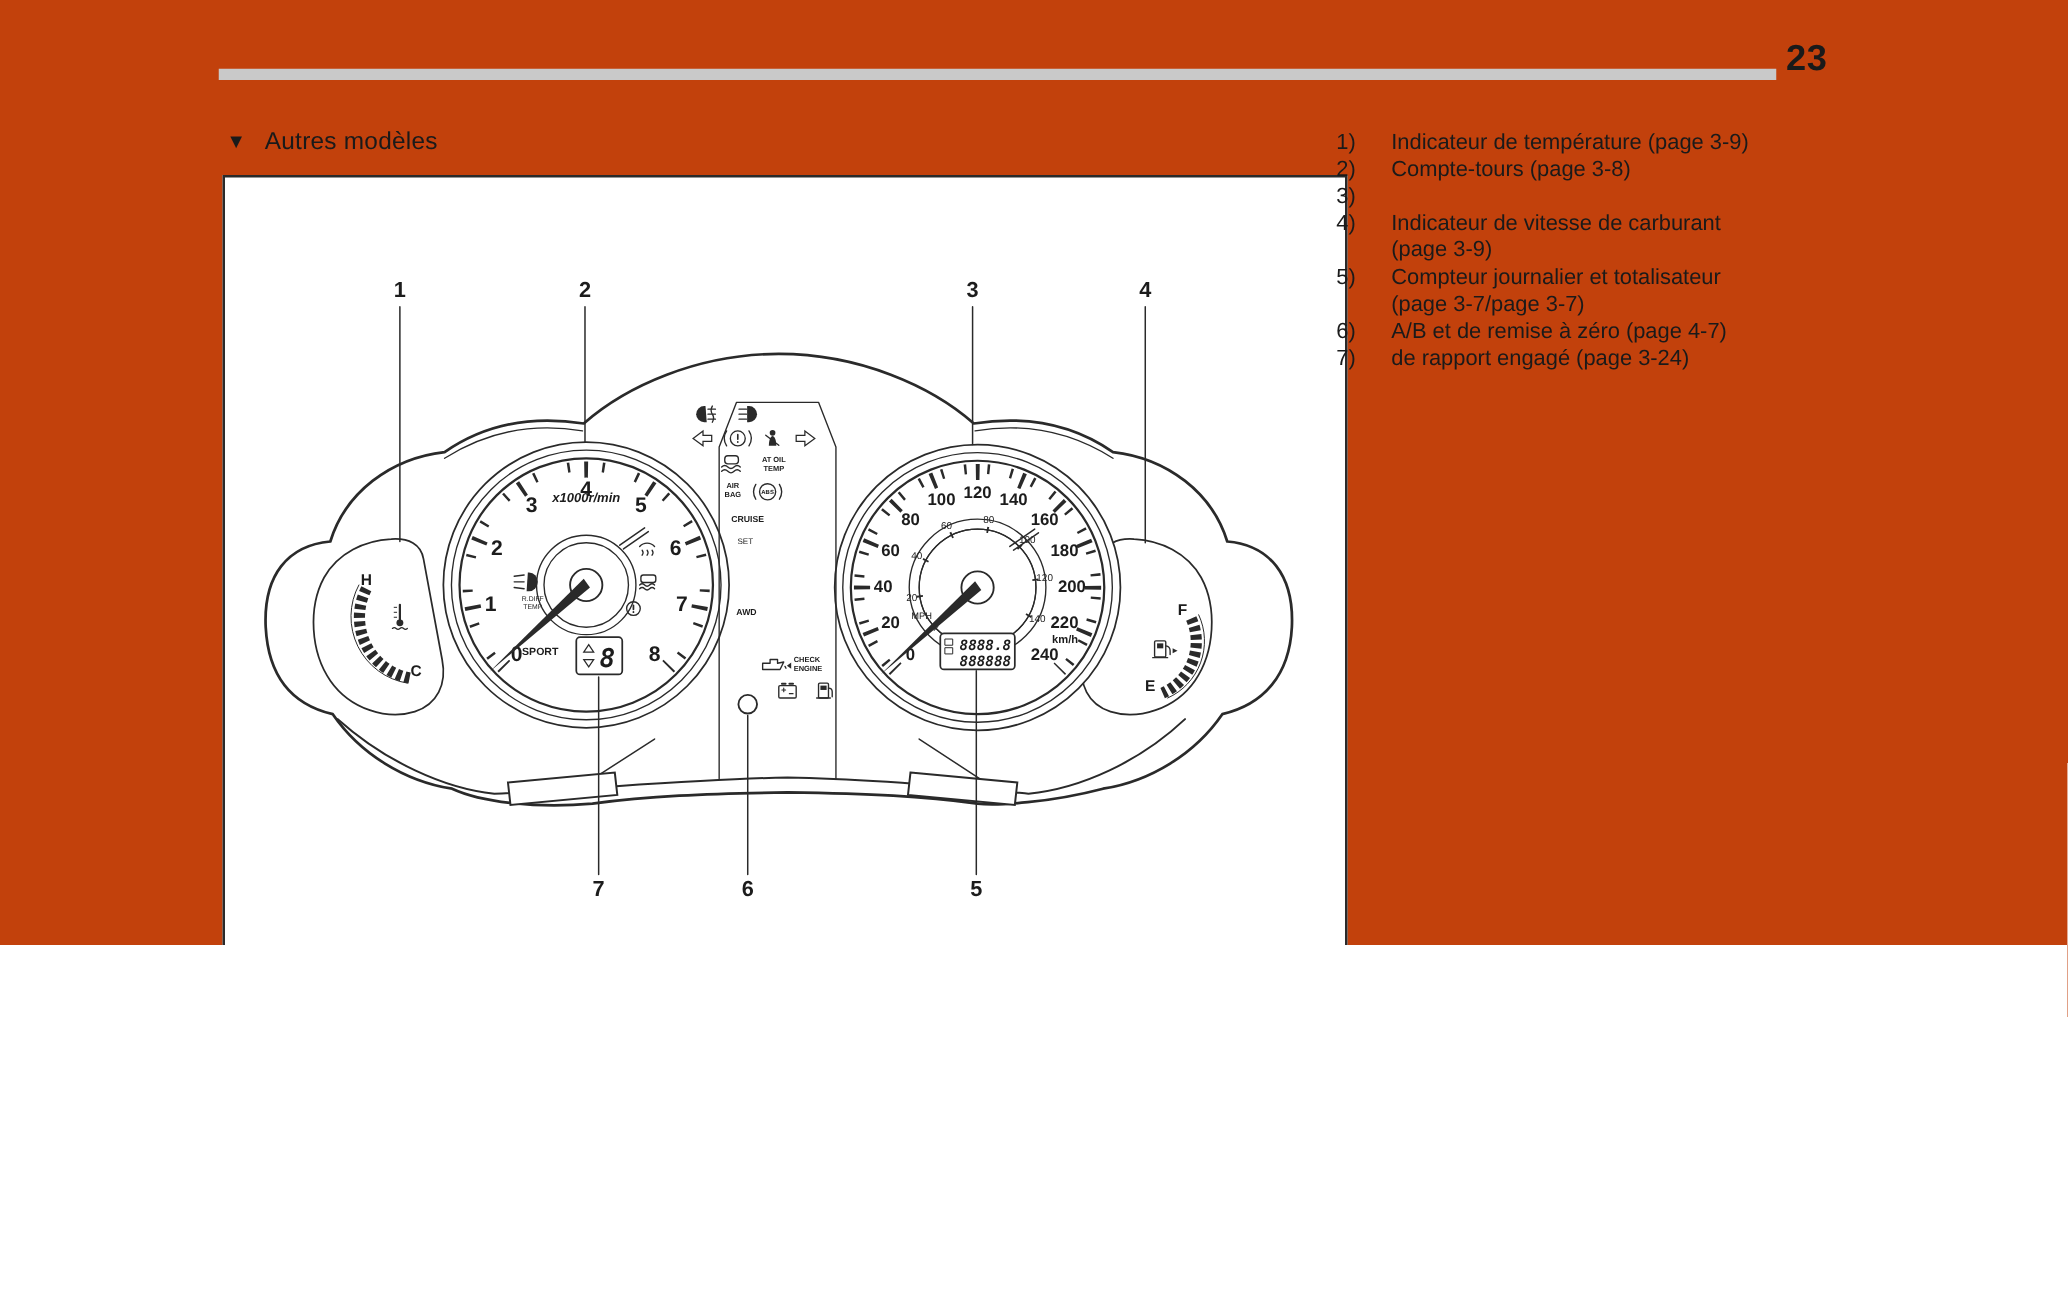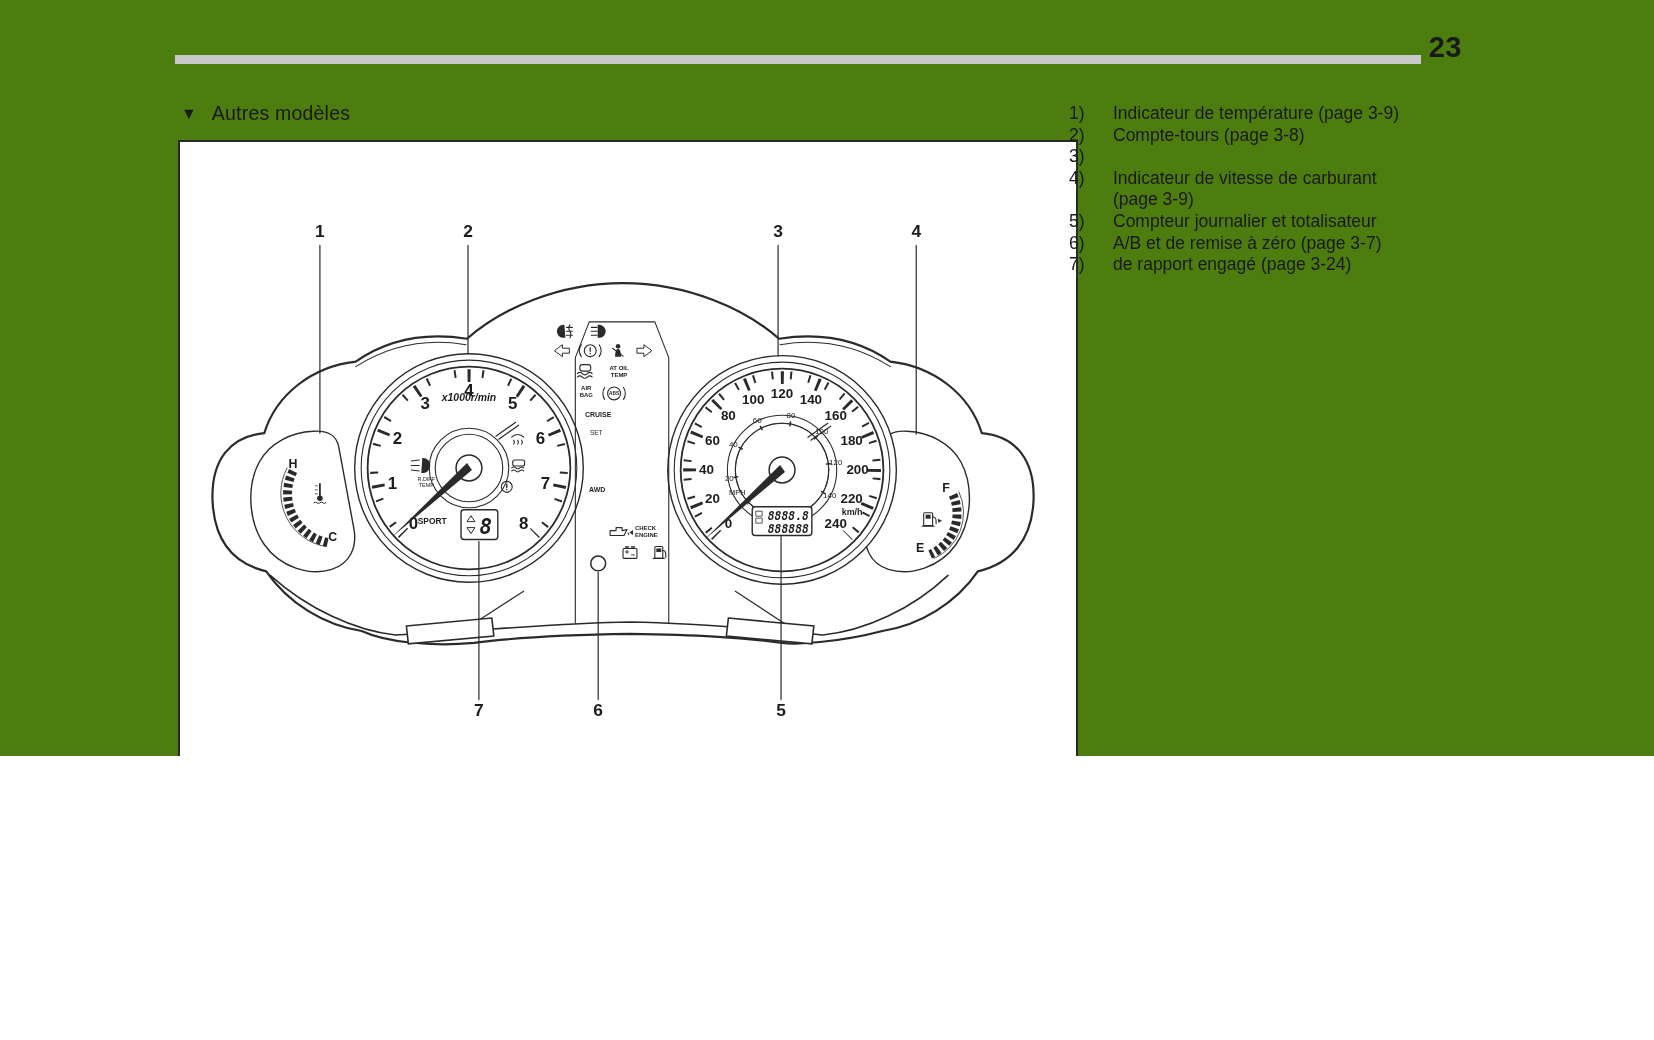--- a/index.html
+++ b/index.html
@@ -1,16 +1,16 @@
 <!DOCTYPE html>
 <html><head>
 <meta charset="utf-8">
 <style>
   html,body{margin:0;padding:0;background:#fff}
-  .page{position:relative;width:1654px;height:756px;background:#4d7c0f;overflow:hidden;
+  .page{position:relative;width:1654px;height:756px;background:#c2410c;overflow:hidden;
         font-family:"Liberation Sans",sans-serif;color:#1a1a1a}
   .divider{position:absolute;left:175px;top:55px;width:1246px;height:9px;background:#c9c9c9}
   .pagenum{position:absolute;top:31px;right:192px;font-size:29px;font-weight:bold;letter-spacing:.5px}
   .heading{position:absolute;left:181px;top:102px;display:flex;align-items:center;gap:15px}
   .heading .tri{font-size:16px;line-height:1}
   .heading .t{font-size:19.5px;font-weight:normal;letter-spacing:.2px}
   .figure{position:absolute;left:178px;top:140px;width:900px;height:650px;
           border:2px solid #2a2a2a;box-sizing:border-box;background:#fff}
   .figure svg{display:block;width:100%;height:100%}
   .legend{position:absolute;left:1069px;top:103px;width:398px}
@@ -278,26 +278,27 @@
       <span>4)</span>
       <span>
         <div class="line">Indicateur de vitesse de carburant</div>
         <div class="line">(page 3-9)</div>
       </span>
     </div>
     <div class="item">
       <span>5)</span>
       <span>
         <div class="line">Compteur journalier et totalisateur</div>
+        <div class="line">(page 3-7/page 3-7)</div>
       </span>
     </div>
     <div class="item">
       <span>6)</span>
       <span>
-        <div class="line">A/B et de remise à zéro (page 3-7)</div>
+        <div class="line">A/B et de remise à zéro (page 4-7)</div>
       </span>
     </div>
     <div class="item">
       <span>7)</span>
       <span>
         <div class="line">de rapport engagé (page 3-24)</div>
       </span>
     </div>
   </div>
 

